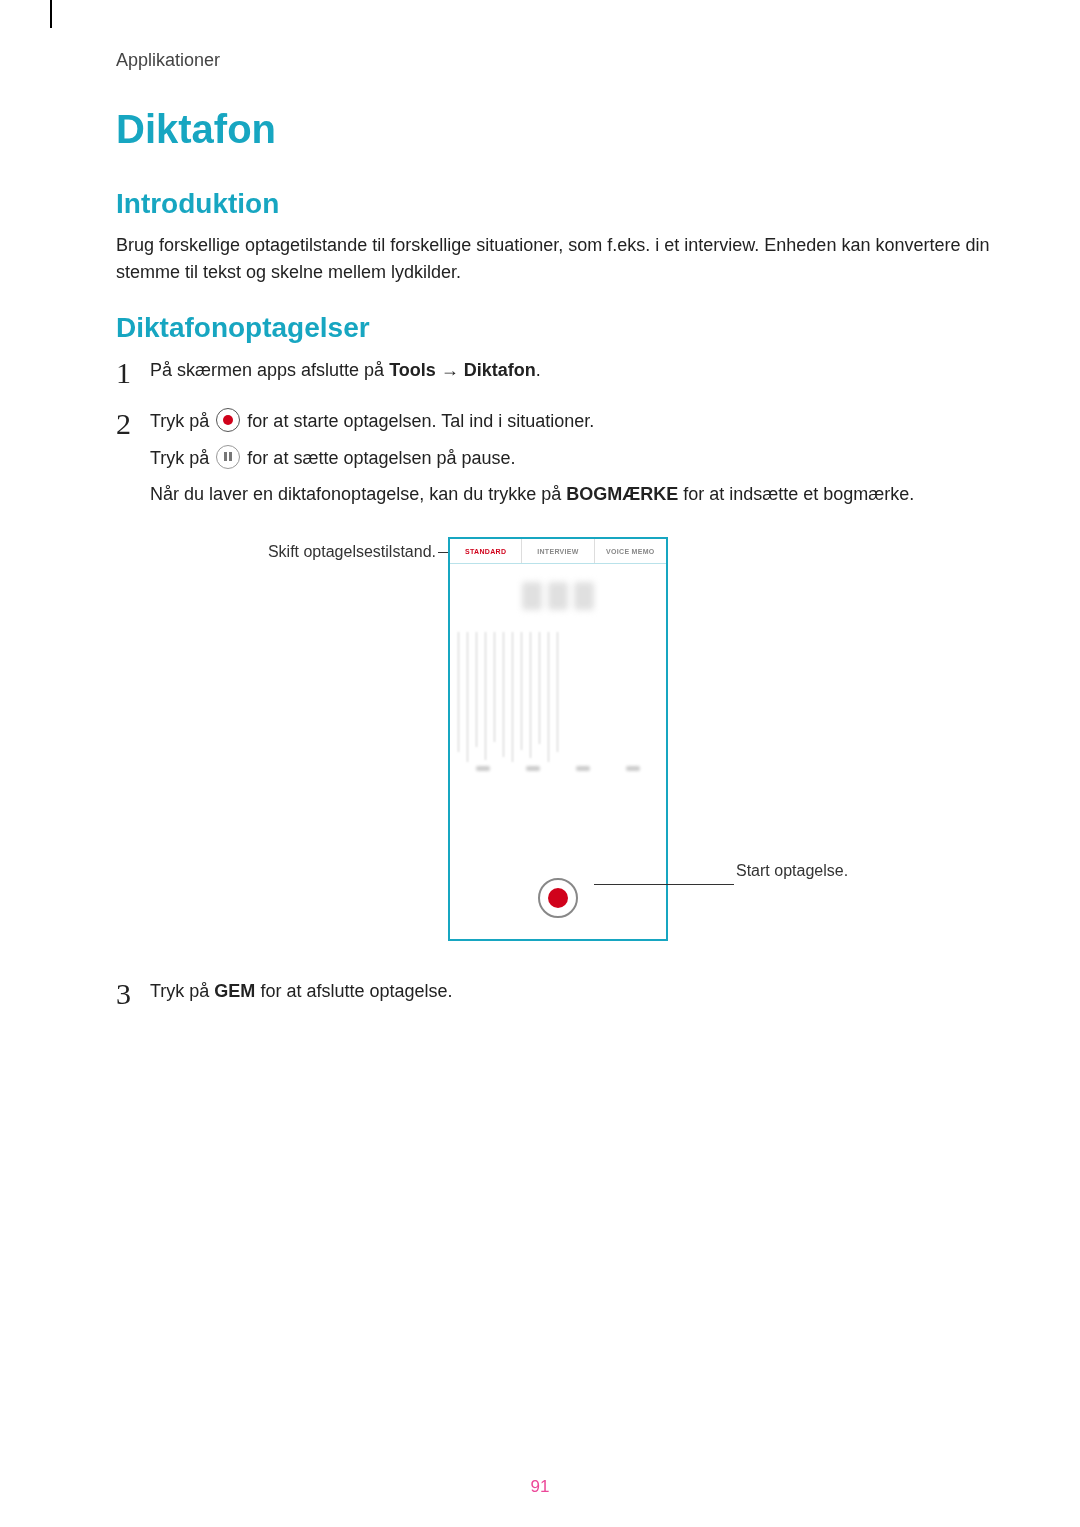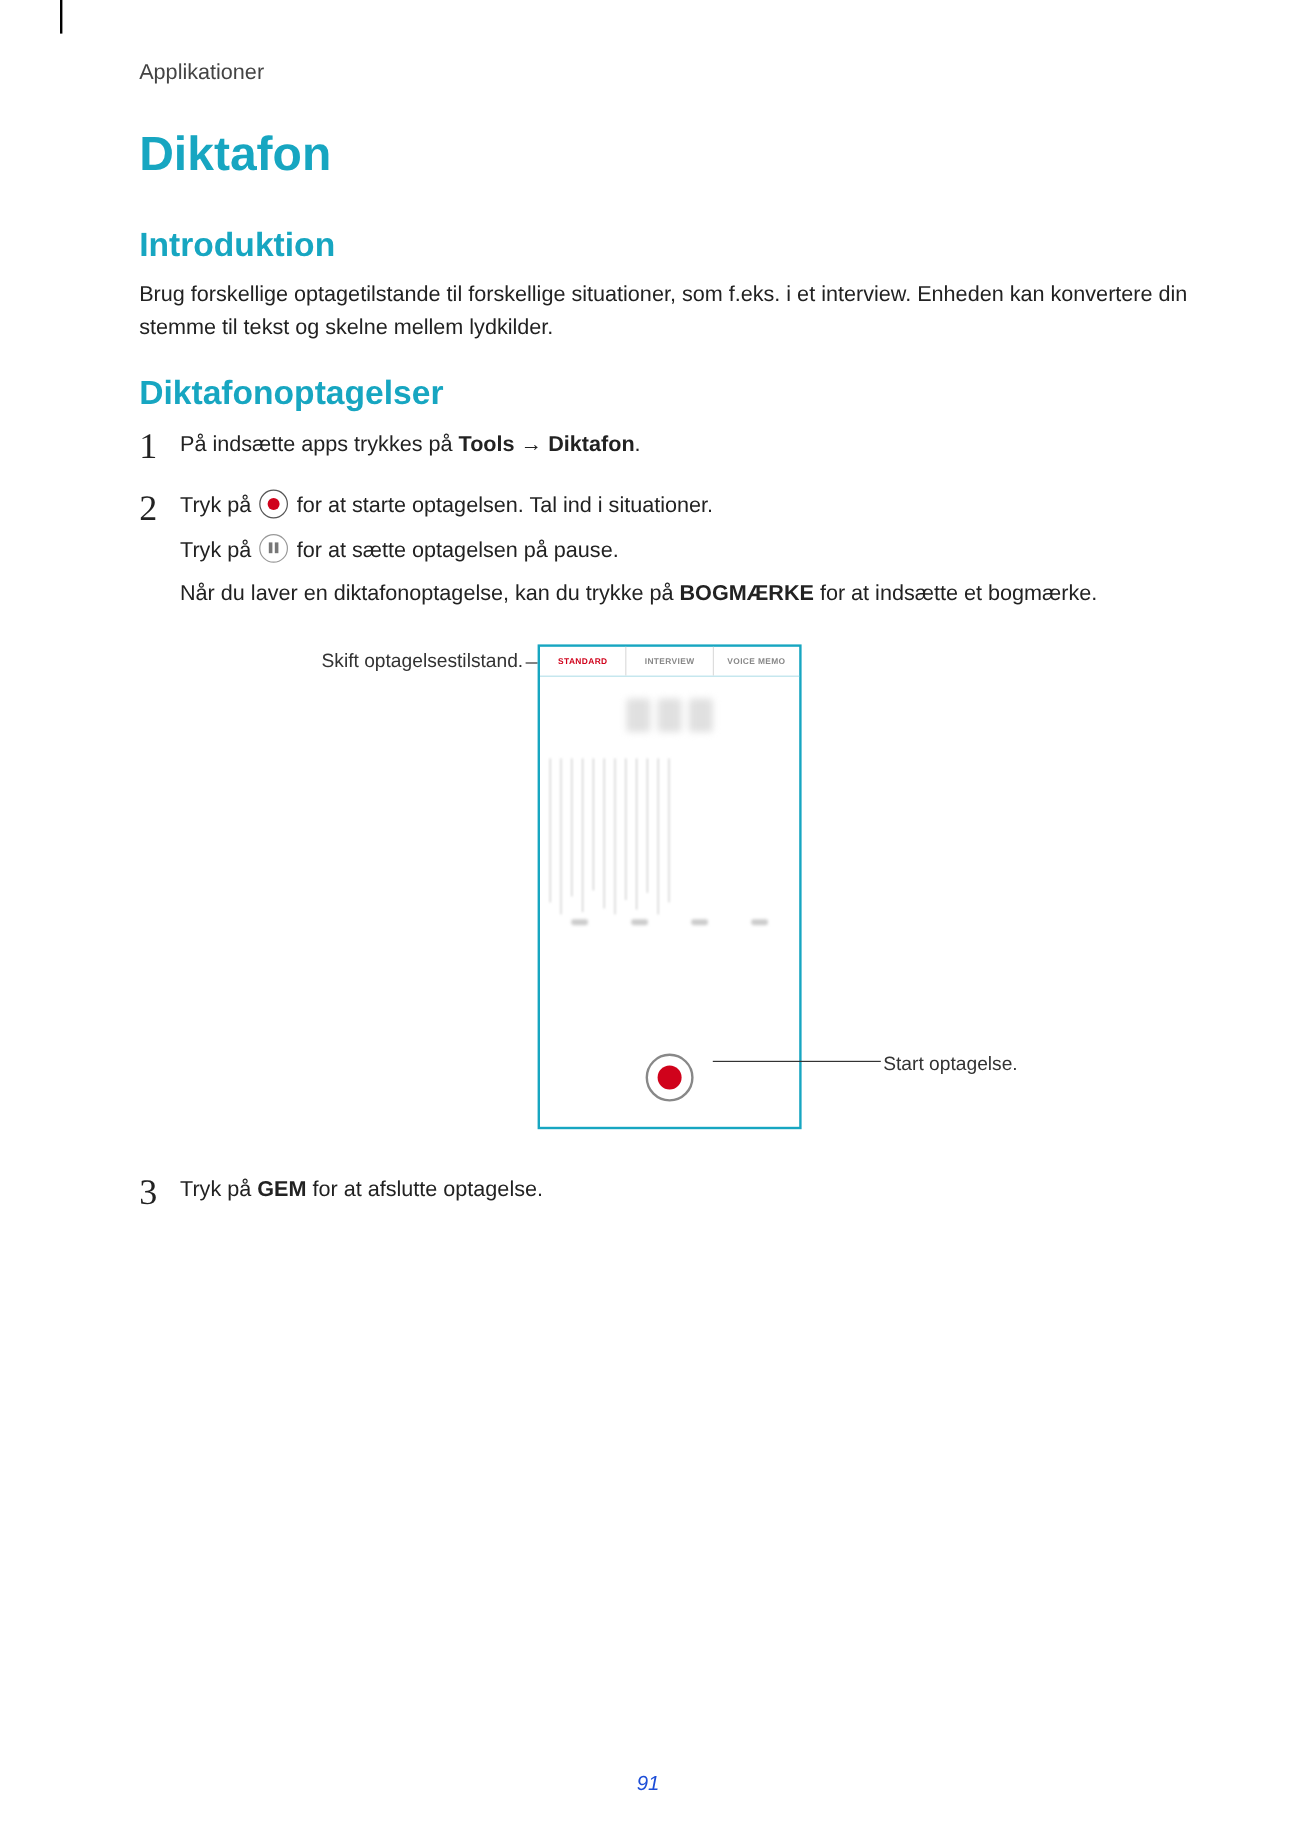--- a/index.html
+++ b/index.html
@@ -213,21 +213,21 @@
     color: #333;
   }
   .callout.left {
     left: 90px;
     top: 6px;
     text-align: right;
     width: 230px;
   }
   .callout.right {
     left: 620px;
-    top: 342px;
+    top: 325px;
   }
   .lead-line {
     position: absolute;
     border-top: 1.2px solid #333;
   }
   .lead-line.l1 {
     left: 322px;
     top: 15px;
     width: 40px;
   }
@@ -236,22 +236,21 @@
     top: 347px;
     width: 140px;
   }
   .page-num {
     position: absolute;
     bottom: 30px;
     left: 0;
     right: 0;
     text-align: center;
     font-size: 17px;
-    color: #1d4ed8;
-    font-style: italic;
+    color: #ec4899;
   }
 </style>
 </head>
 <body>
 
 <div class="page">
   <div class="header-rule"></div>
 
   <div class="breadcrumb">Applikationer</div>
 
@@ -260,21 +259,21 @@
   <div class="subtitle">Introduktion</div>
   <div class="para">Brug forskellige optagetilstande til forskellige situationer, som f.eks. i et interview. Enheden kan konvertere din stemme til tekst og skelne mellem lydkilder.</div>
 
   <div class="subtitle">Diktafonoptagelser</div>
 
   <div class="steps">
     <div class="step">
       <div class="step-num">1</div>
       <div class="step-body">
         <p>
-          <span>På indsætte apps trykkes på </span><span class="bold">Tools</span><span> → </span><span class="bold">Diktafon</span><span>.</span>
+          <span>På skærmen apps afslutte på </span><span class="bold">Tools</span><span> → </span><span class="bold">Diktafon</span><span>.</span>
         </p>
       </div>
     </div>
 
     <div class="step">
       <div class="step-num">2</div>
       <div class="step-body">
         <p>
           <span>Tryk på </span><span class="inline-icon record"></span><span> for at starte optagelsen. Tal ind i situationer.</span>
         </p>

